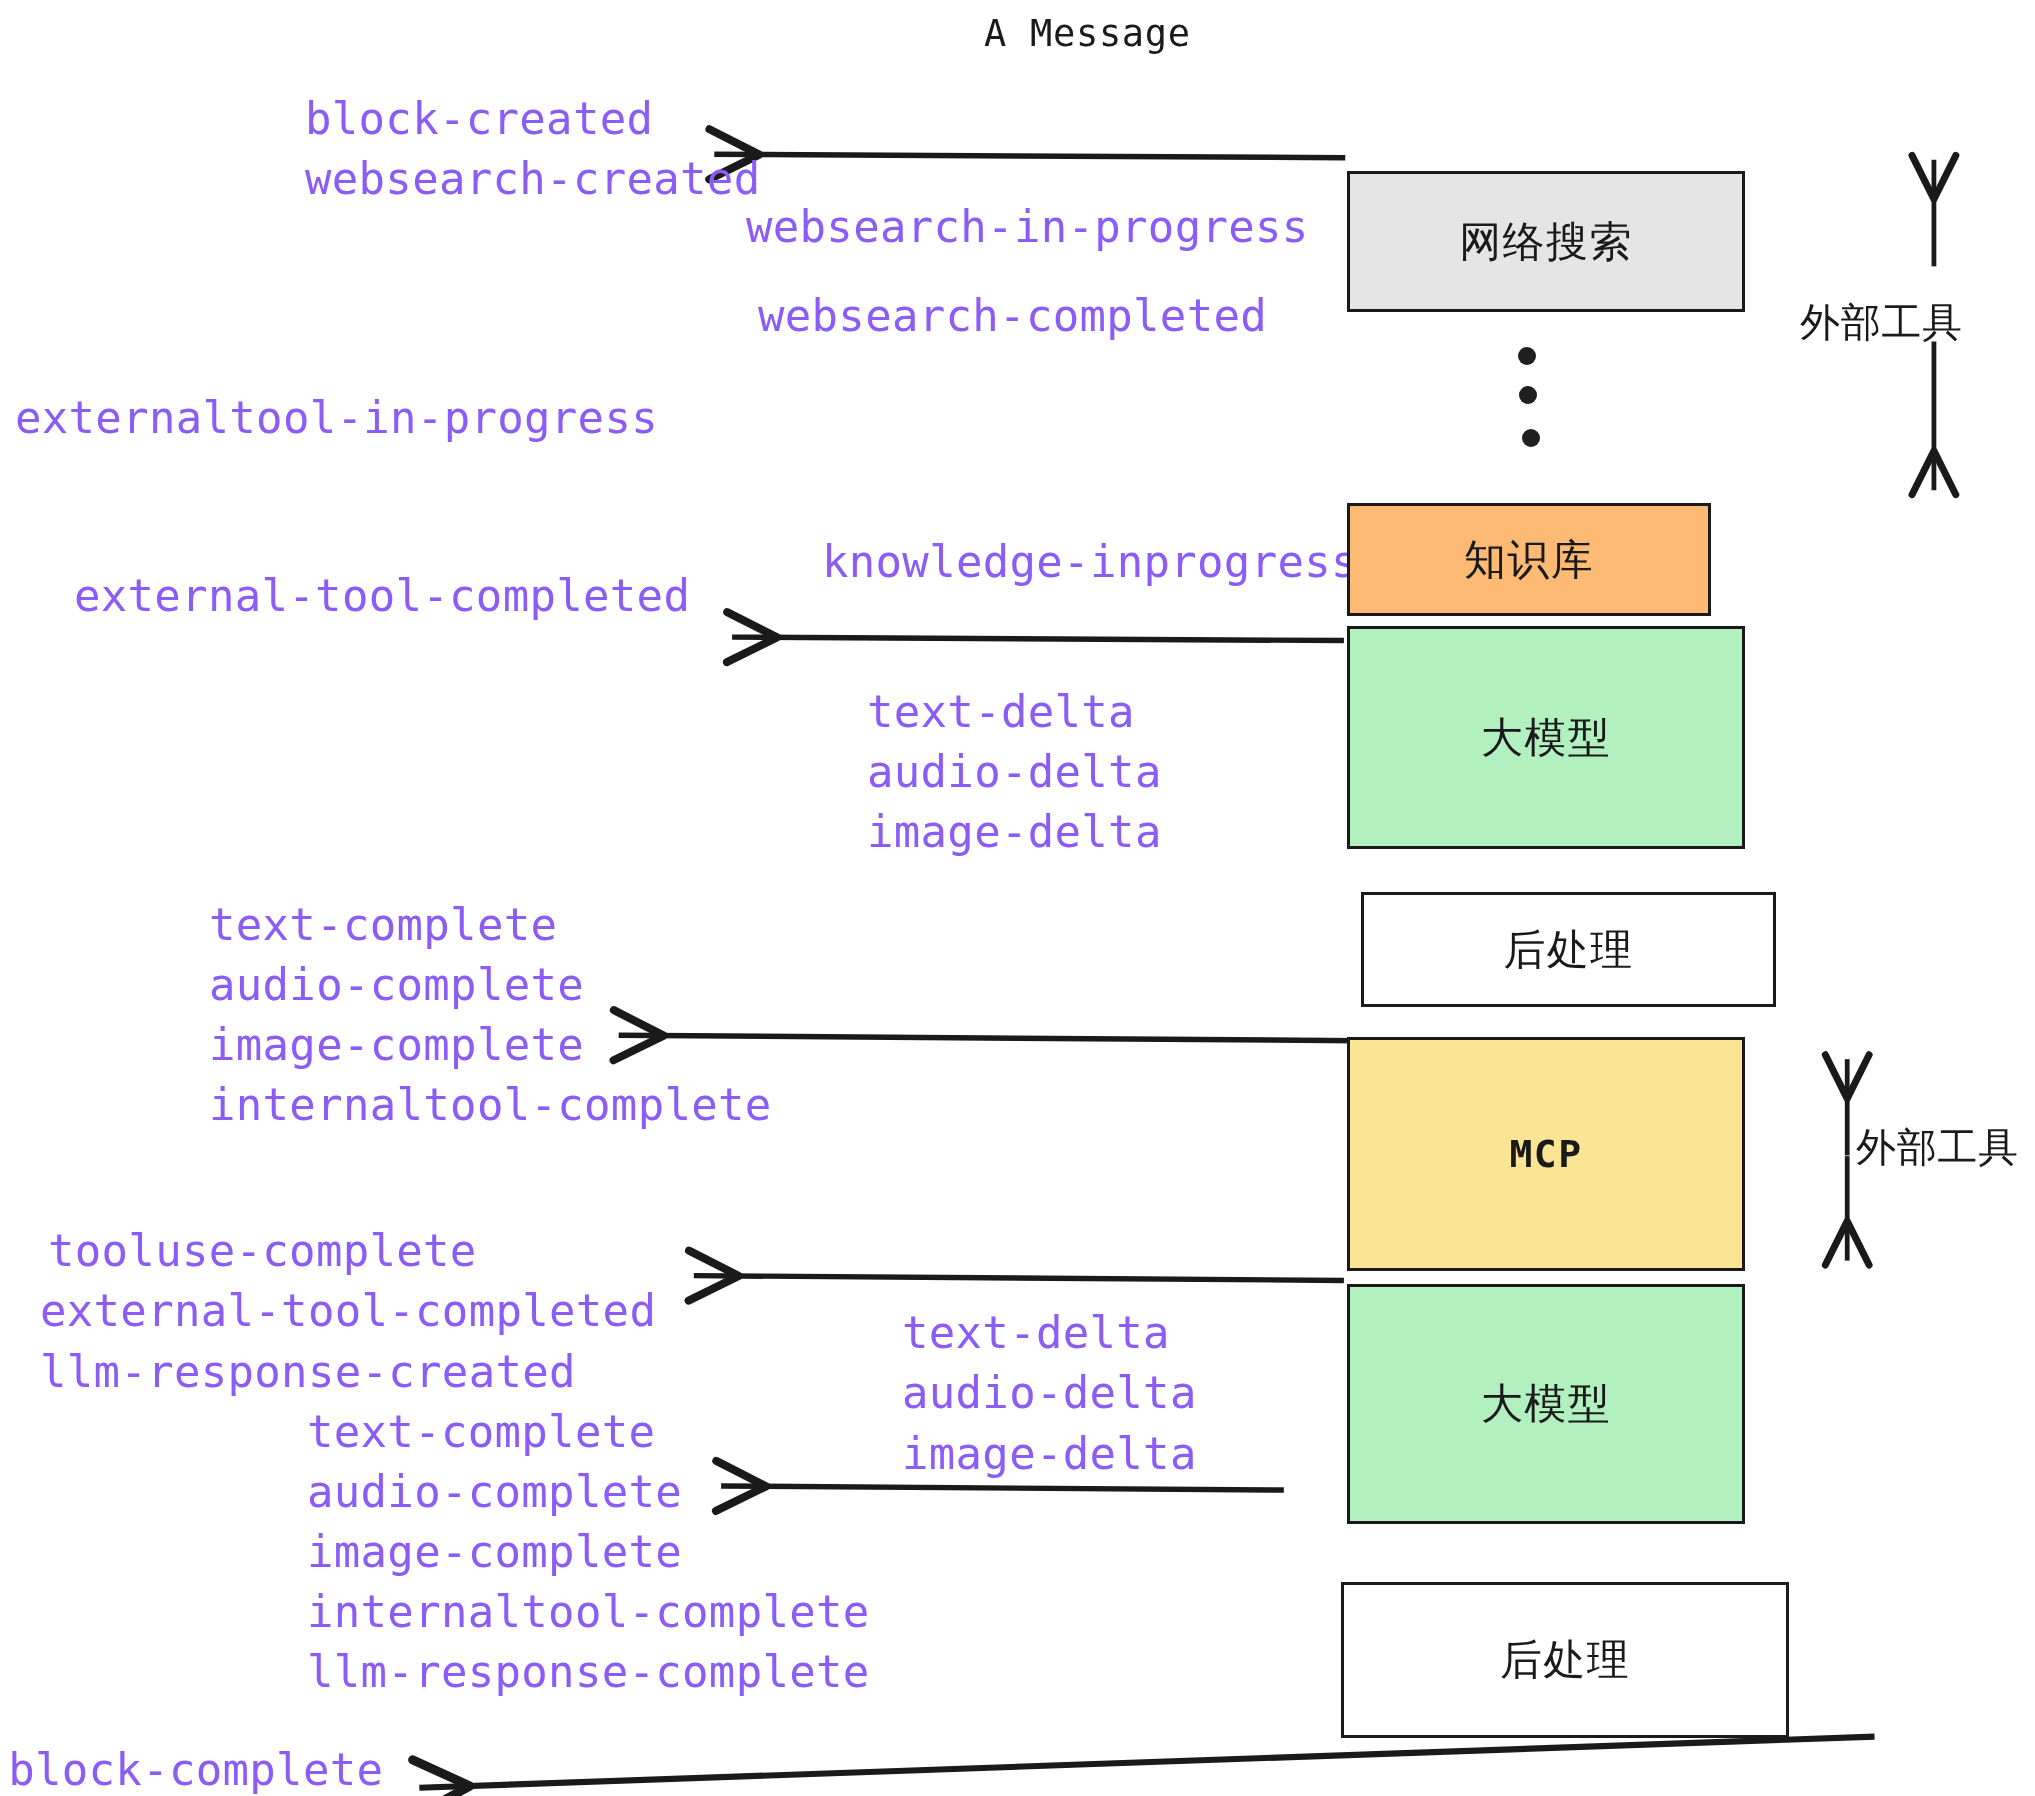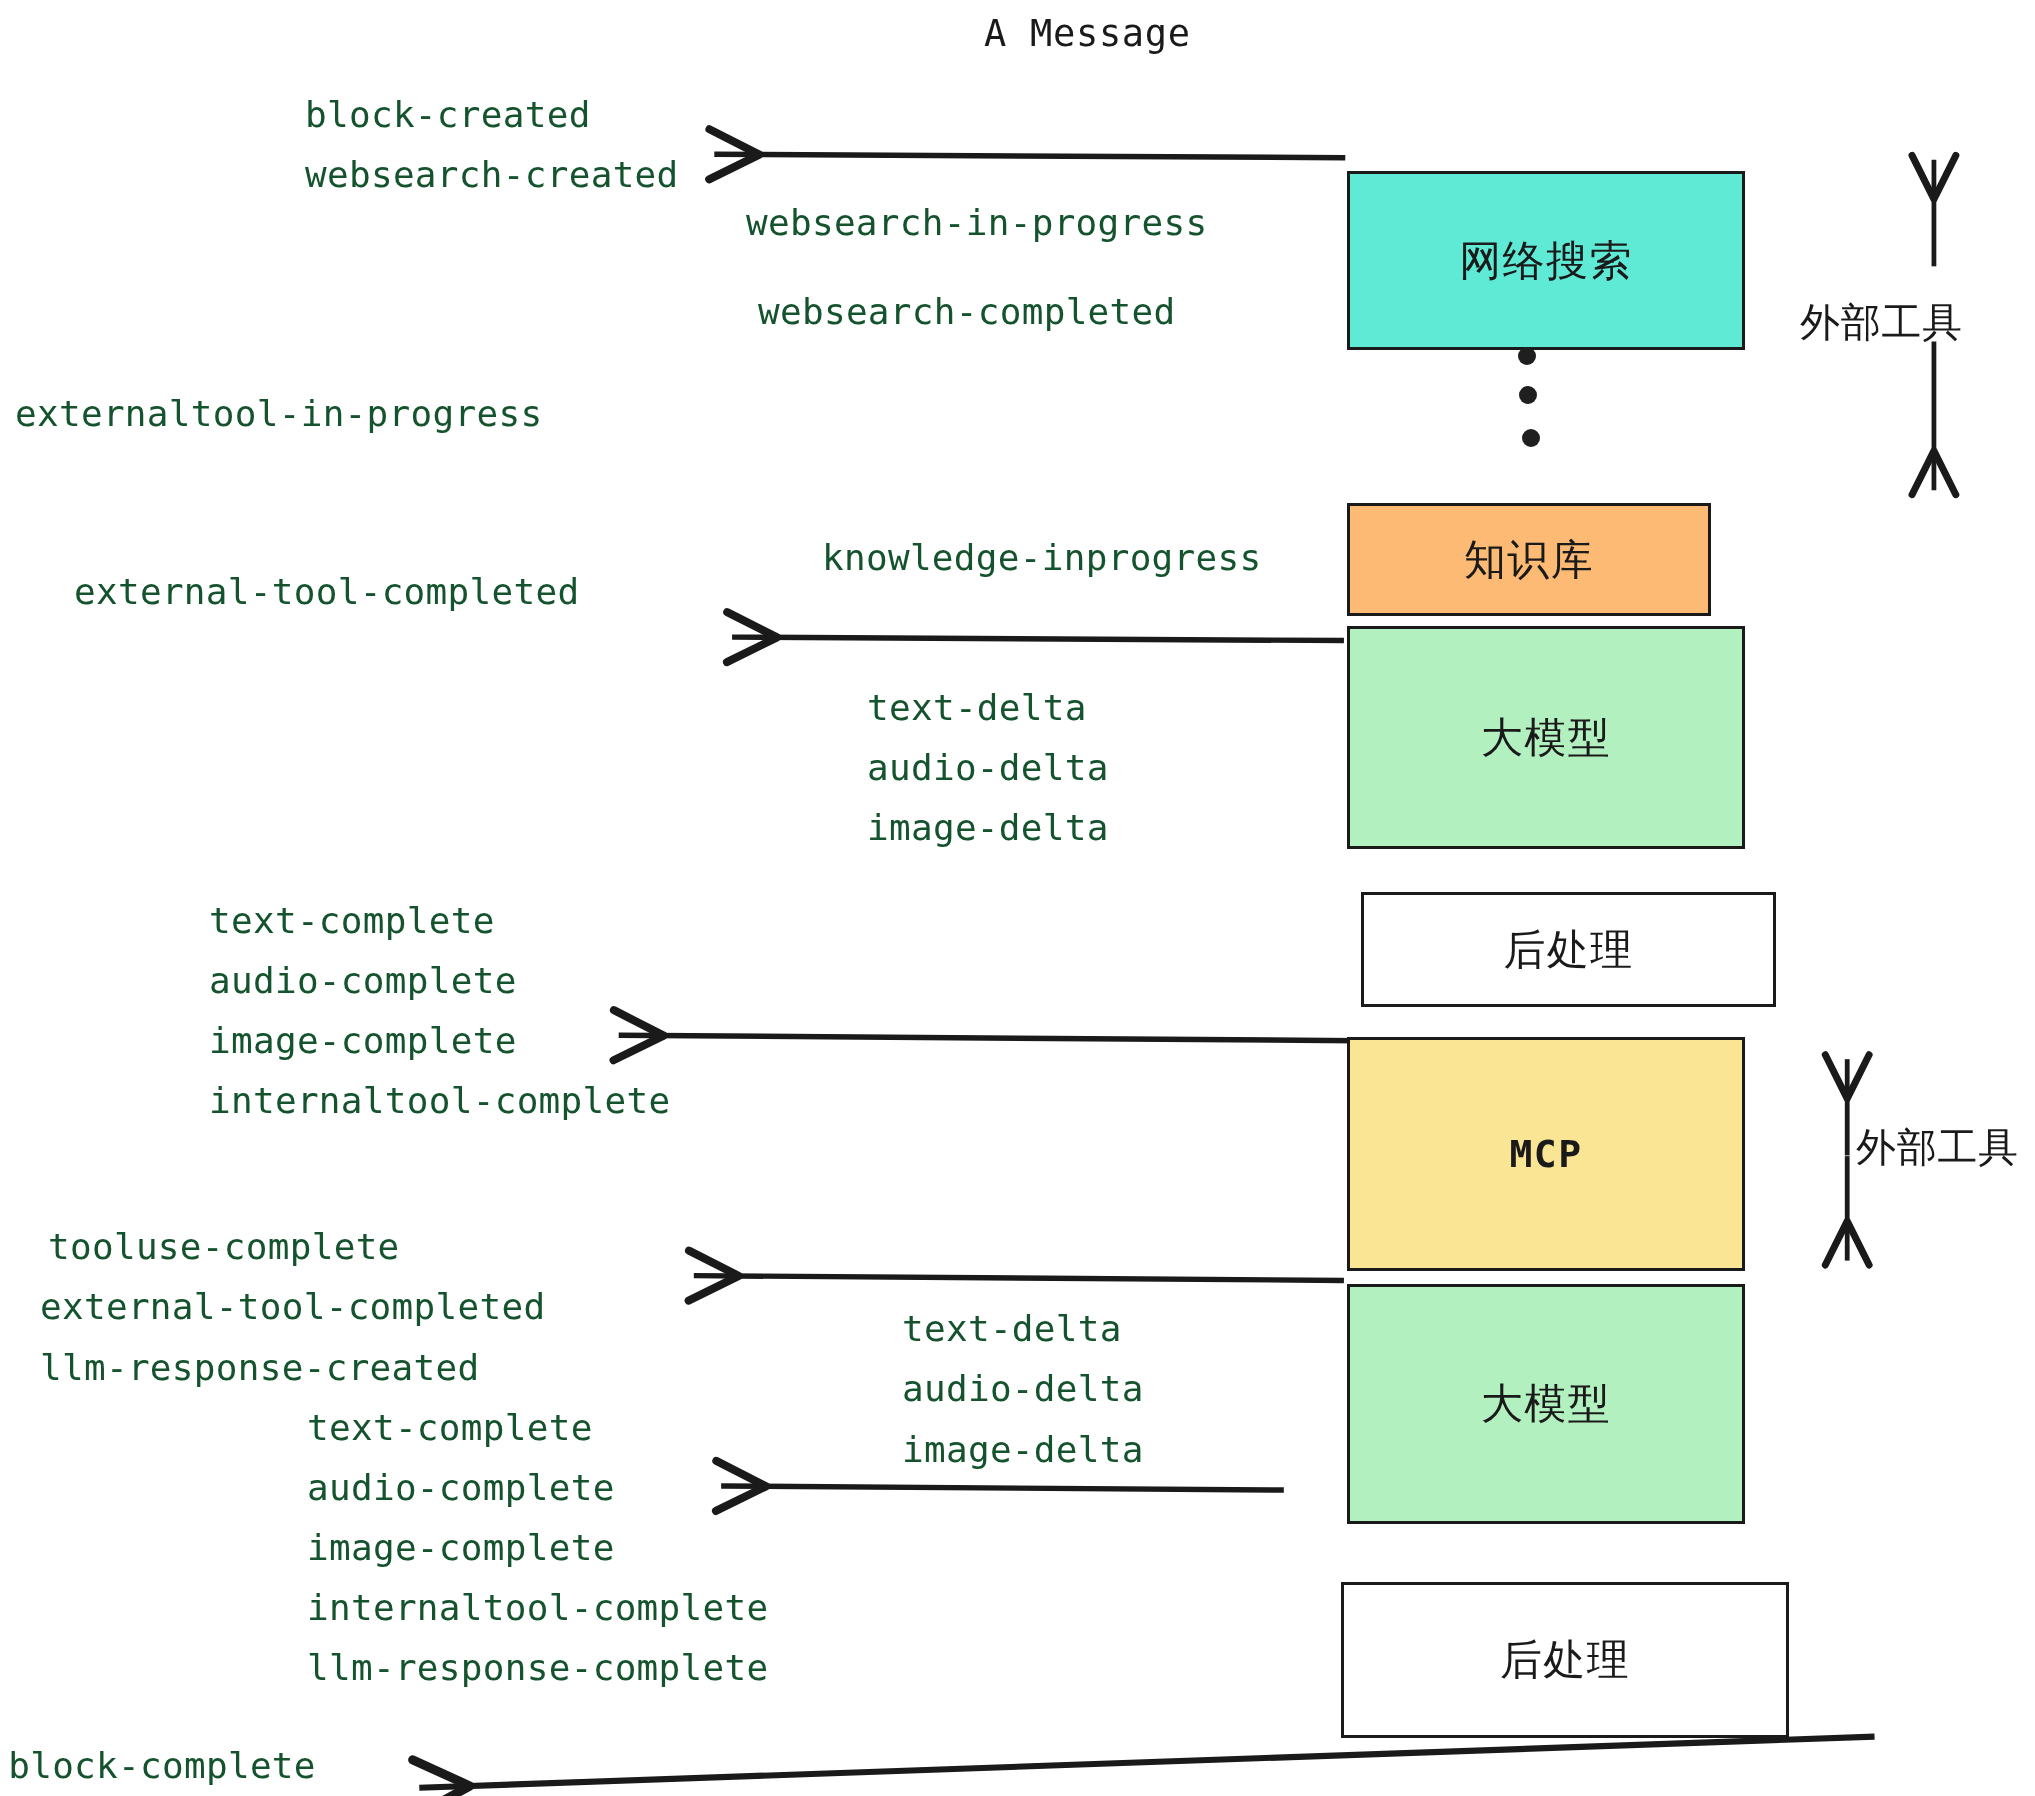--- a/index.html
+++ b/index.html
@@ -12,23 +12,23 @@
     width: 2035px;
     height: 1796px;
     background: #ffffff;
     font-family: "DejaVu Sans Mono", "Liberation Mono", monospace;
     overflow: hidden;
     border-radius: 6px;
   }
   .evt {
     position: absolute;
     white-space: nowrap;
-    color: #14532d;
+    color: #8b5cf6;
     font-family: "DejaVu Sans Mono", "Liberation Mono", monospace;
-    font-size: 36px;
+    font-size: 44px;
     letter-spacing: 0.3px;
     line-height: 1;
   }
   .title {
     position: absolute;
     white-space: nowrap;
     color: #1a1a1a;
     font-family: "DejaVu Sans Mono", "Liberation Mono", monospace;
     font-size: 37px;
     letter-spacing: 0.7px;
@@ -137,21 +137,21 @@
   <div class="evt" style="left:902px; top:1432px;">image-delta</div>
 
   <div class="evt" style="left:307px;  top:1410px;">text-complete</div>
   <div class="evt" style="left:307px;  top:1470px;">audio-complete</div>
   <div class="evt" style="left:307px;  top:1530px;">image-complete</div>
   <div class="evt" style="left:307px;  top:1590px;">internaltool-complete</div>
   <div class="evt" style="left:307px;  top:1650px;">llm-response-complete</div>
 
   <div class="evt" style="left:8.2px;   top:1748px;">block-complete</div>
 
-  <div class="node" style="left:1347px; top:171px; width:398px; height:179px; background:#5eead4;">
+  <div class="node" style="left:1347px; top:171px; width:398px; height:141px; background:#e5e5e5;">
     <span>网络搜索</span>
   </div>
 
   <div class="dot" style="left:1518px; top:347px;"></div>
   <div class="dot" style="left:1519px; top:386px;"></div>
   <div class="dot" style="left:1522px; top:429px;"></div>
 
   <div class="node" style="left:1347px; top:503px; width:364px; height:113px; background:#fdba74;">
     <span>知识库</span>
   </div>

